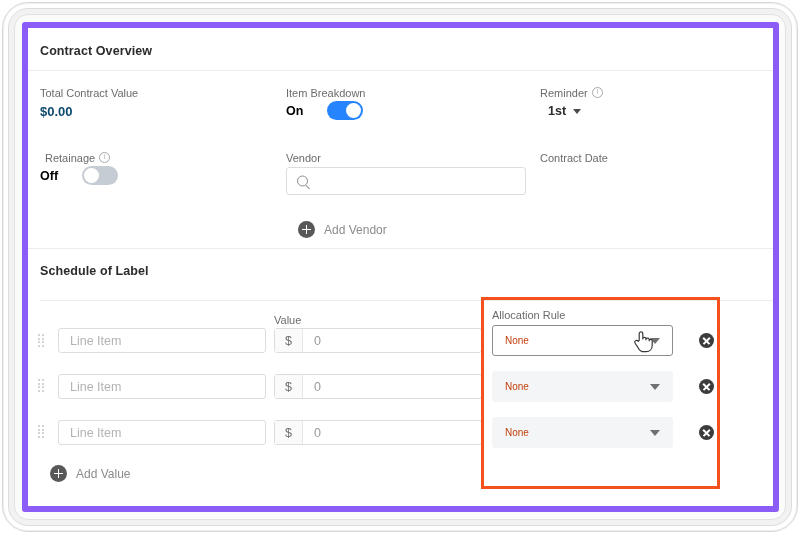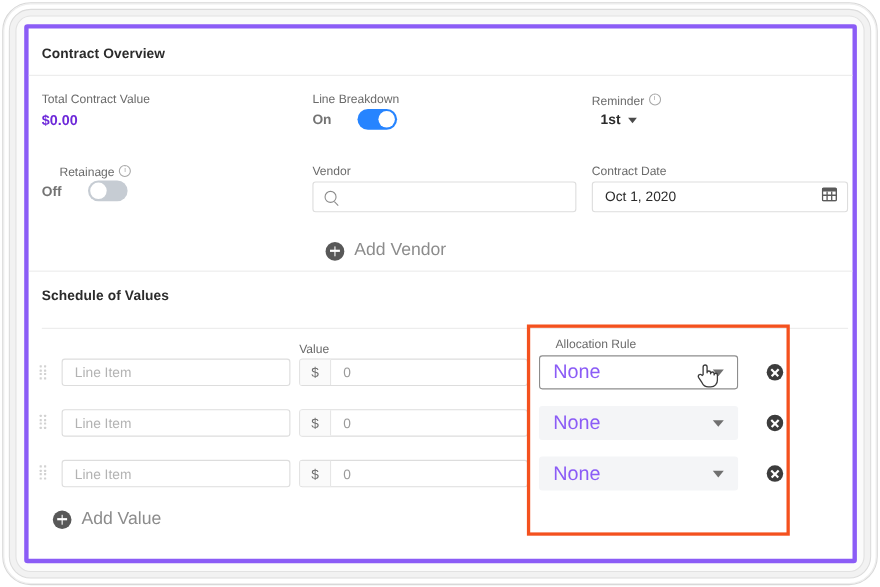--- a/index.html
+++ b/index.html
@@ -52,21 +52,21 @@
   }
 
   
   .card {
     position: absolute;
     left: 22px;
     top: 22px;
     width: 757px;
     height: 490px;
     background: #ffffff;
-    border: 4px solid #8b5cf6;
+    border: 6px solid #8b5cf6;
     border-radius: 3px;
     box-sizing: border-box;
     overflow: hidden;
   }
 
   .section-title {
     position: absolute;
     font-size: 12.5px;
     font-weight: bold;
     color: #2b2b2b;
@@ -81,21 +81,21 @@
   .field-label {
     position: absolute;
     font-size: 11px;
     color: #6b6b6b;
     white-space: nowrap;
   }
   .field-value {
     position: absolute;
     font-size: 13px;
     font-weight: bold;
-    color: #6d28d9;
+    color: #0c4a6e;
   }
 
   
   .info-icon {
     display: inline-block;
     width: 9px;
     height: 9px;
     border: 1px solid #a8a8a8;
     border-radius: 50%;
     position: relative;
@@ -112,21 +112,21 @@
     line-height: 11px;
     color: #a8a8a8;
     font-style: normal;
   }
 
   
   .toggle-wrap { position: absolute; display: flex; align-items: center; }
   .toggle-text {
     font-size: 12.5px;
     font-weight: bold;
-    color: #737373;
+    color: #000000;
     margin-right: 24px;
   }
   .switch {
     width: 36px;
     height: 19px;
     border-radius: 10px;
     position: relative;
     flex: none;
   }
   .switch.on { background: #2684ff; }
@@ -224,21 +224,21 @@
     position: absolute;
     background: #ffffff;
   }
   .plus-circle::before {
     left: 4px; top: 7.7px; width: 9px; height: 1.8px;
   }
   .plus-circle::after {
     top: 4px; left: 7.7px; height: 9px; width: 1.8px;
   }
   .add-label {
-    font-size: 16px;
+    font-size: 12px;
     color: #8c8c8c;
     margin-left: 9px;
   }
 
   
   .col-head {
     position: absolute;
     font-size: 11px;
     color: #6b6b6b;
   }
@@ -305,22 +305,22 @@
     box-sizing: border-box;
     display: flex;
     align-items: center;
     cursor: pointer;
   }
   .alloc-select.hovered {
     background: #ffffff;
     border: 1px solid #8d8d8d;
   }
   .alloc-text {
-    font-size: 18px;
-    color: #8b5cf6;
+    font-size: 10px;
+    color: #c2410c;
     padding-left: 12px;
   }
   .alloc-caret {
     position: absolute;
     right: 12px;
     width: 0; height: 0;
     border-left: 5px solid transparent;
     border-right: 5px solid transparent;
     border-top: 6px solid #707070;
   }
@@ -359,37 +359,37 @@
 <div class="frame-inner"></div>
 
 <div class="card">
 
   <div class="section-title" style="left:12px; top:16px;">Contract Overview</div>
   <div class="divider" style="left:0; top:42px; width:757px;"></div>
 
   <div class="field-label" style="left:12px; top:59px;">Total Contract Value</div>
   <div class="field-value" style="left:12px; top:76px;">$0.00</div>
 
-  <div class="field-label" style="left:258px; top:59px;">Line Breakdown</div>
+  <div class="field-label" style="left:258px; top:59px;">Item Breakdown</div>
   <div class="toggle-wrap" style="left:258px; top:73px;">
     <span class="toggle-text">On</span>
     <span class="switch on">
       <span class="knob"></span>
     </span>
   </div>
 
   <div class="field-label" style="left:512px; top:59px;">
     <span>Reminder</span><span class="info-icon"></span>
   </div>
   <div class="inline-select" style="left:520px; top:76px;align-items:center;">
     <span>1st</span>
     <span class="caret-dn"></span>
   </div>
 
-  <div class="field-label" style="left:28px; top:124px;">
+  <div class="field-label" style="left:17px; top:124px;">
     <span>Retainage</span><span class="info-icon"></span>
   </div>
   <div class="toggle-wrap" style="left:12px; top:138px;">
     <span class="toggle-text">Off</span>
     <span class="switch off">
       <span class="knob"></span>
     </span>
   </div>
 
   <div class="field-label" style="left:258px; top:124px;">Vendor</div>
@@ -397,41 +397,29 @@
     <span class="search-glyph"></span>
     <span class="input-text" style="padding-left:27px;" title=""></span>
   </div>
 
   <div class="add-btn" style="left:270px; top:193px;">
     <span class="plus-circle"></span>
     <span class="add-label">Add Vendor</span>
   </div>
 
   <div class="field-label" style="left:512px; top:124px;">Contract Date</div>
-  <div class="input-box" style="left:512px; top:139px; width:233px; height:28px;">
-    <span class="input-text filled">Oct 1, 2020</span>
-    <span class="cal-icon">
-      <svg width="14" height="14" viewBox="0 0 14 14">
-        <rect x="0.7" y="1.6" width="12.6" height="11.4" rx="1" fill="none" stroke="#5a5a5a" stroke-width="1.3"></rect>
-        <rect x="0.7" y="1.6" width="12.6" height="3" fill="#5a5a5a"></rect>
-        <line x1="4.9" y1="4.6" x2="4.9" y2="13" stroke="#5a5a5a" stroke-width="1.2"></line>
-        <line x1="9.1" y1="4.6" x2="9.1" y2="13" stroke="#5a5a5a" stroke-width="1.2"></line>
-        <line x1="0.7" y1="8.0" x2="13.3" y2="8.0" stroke="#5a5a5a" stroke-width="1.2"></line>
-      </svg>
-    </span>
-  </div>
 
   <div class="divider" style="left:0; top:220px; width:757px;"></div>
 
-  <div class="section-title" style="left:12px; top:236px;">Schedule of Values</div>
+  <div class="section-title" style="left:12px; top:236px;">Schedule of Label</div>
   <div class="divider" style="left:12px; top:272px; width:733px;"></div>
 
   <div class="col-head" style="left:32px; top:302px;">Label</div>
   <div class="col-head" style="left:246px; top:286px;">Value</div>
-  <div class="col-head" style="left:464px; top:281px;margin-left:15px;">Allocation Rule</div>
+  <div class="col-head" style="left:464px; top:281px;">Allocation Rule</div>
 
   <div>
     <span class="drag-handle" style="left:10px; top:306px;">
       <i></i>
         <i></i>
         <i></i>
         <i></i>
         <i></i>
         <i></i>
         <i></i>

